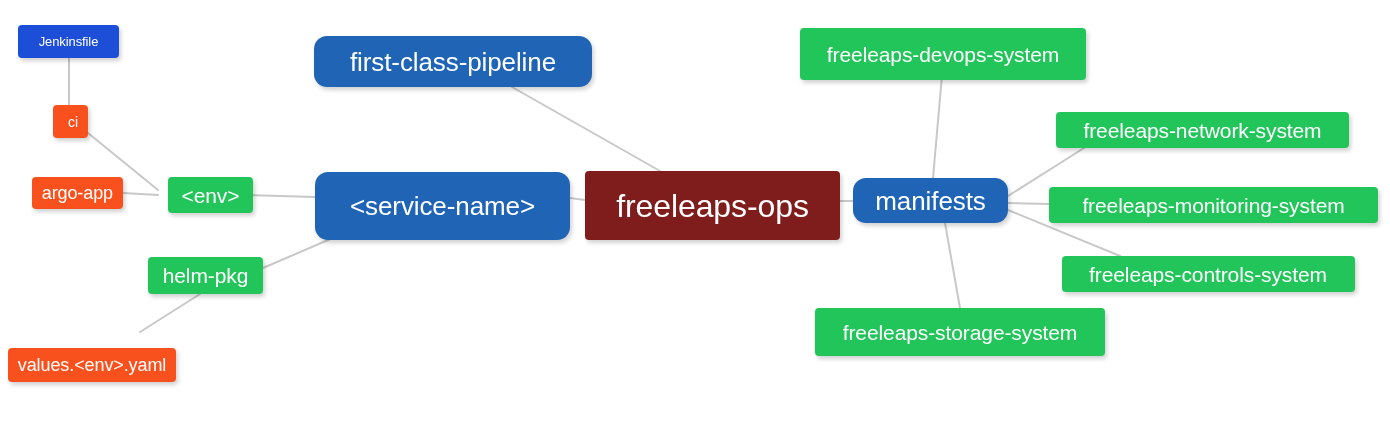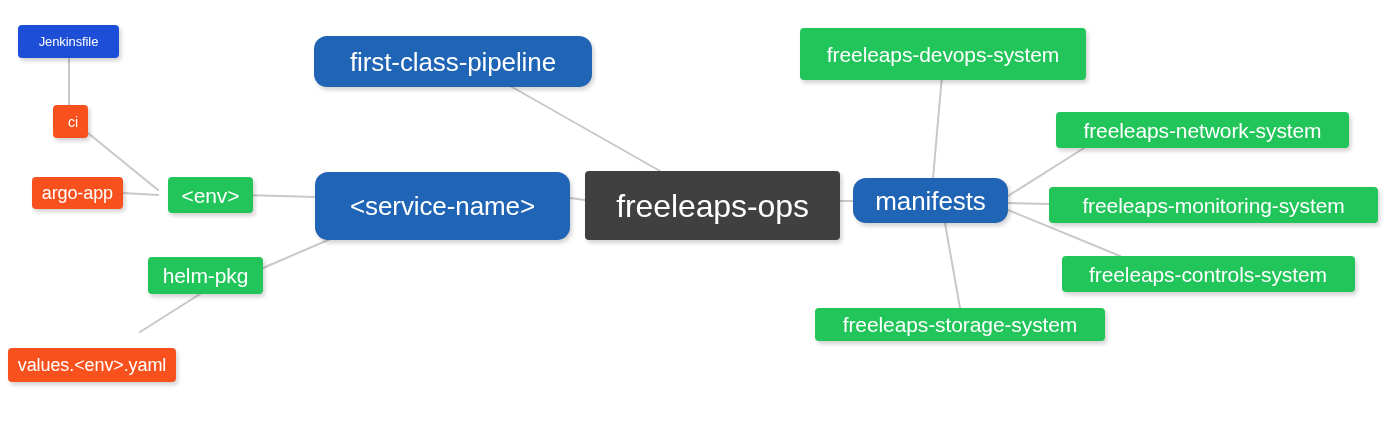--- a/index.html
+++ b/index.html
@@ -35,21 +35,21 @@
     justify-content: center;
     border-radius: 4px;
     color: #ffffff;
     white-space: nowrap;
     line-height: 1;
     box-shadow: 2px 3px 4px rgba(0,0,0,0.18);
     padding: 0 10px;
     letter-spacing: -0.1px;
   }
   .node-root {
-    background: #404040;
+    background: #7f1d1d;
     font-size: 32px;
   }
   .node-blue {
     background: #1f64b5;
   }
   .node-green {
     background: #22c55a;
   }
   .node-orange {
     background: #1d4ed8;
@@ -120,17 +120,17 @@
       </div>
       <div class="node node-green sz-md" style="left: 1056px; top: 112px; width: 293px; height: 36px;">
         <span>freeleaps-network-system</span>
       </div>
       <div class="node node-green sz-md" style="left: 1049px; top: 187px; width: 329px; height: 36px; align-items: center;">
         <span>freeleaps-monitoring-system</span>
       </div>
       <div class="node node-green sz-md" style="left: 1062px; top: 256px; width: 293px; height: 36px; padding-left: 9px;">
         <span>freeleaps-controls-system</span>
       </div>
-      <div class="node node-green sz-md" style="left: 815px; top: 308px; width: 290px; height: 33px;">
+      <div class="node node-green sz-md" style="left: 815px; top: 308px; width: 290px; height: 48px;">
         <span>freeleaps-storage-system</span>
       </div>
     </div>
 </div>
 
 </body></html>

